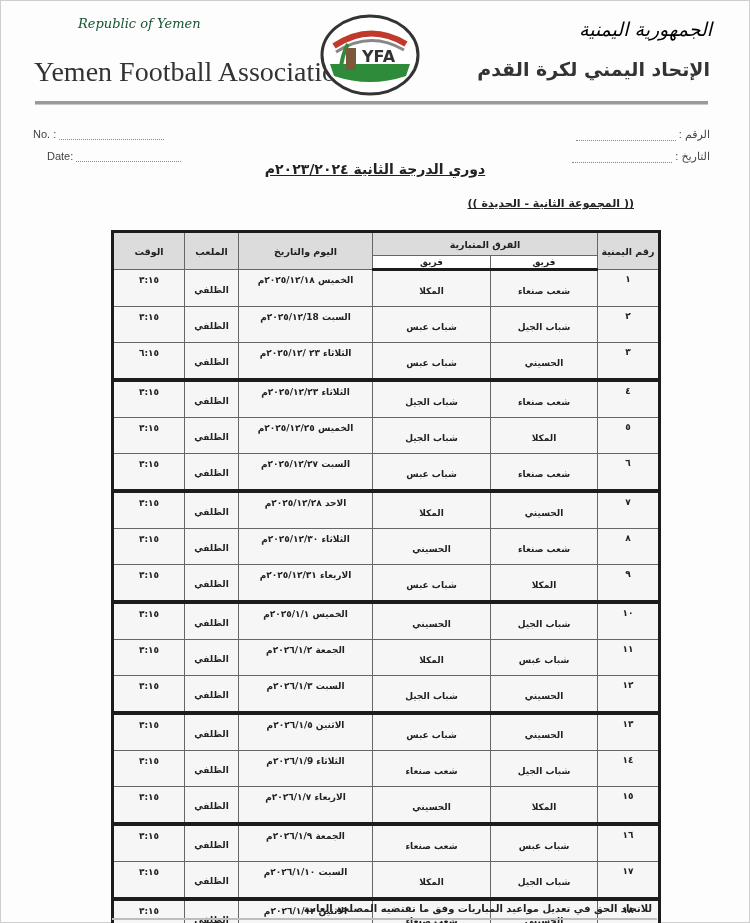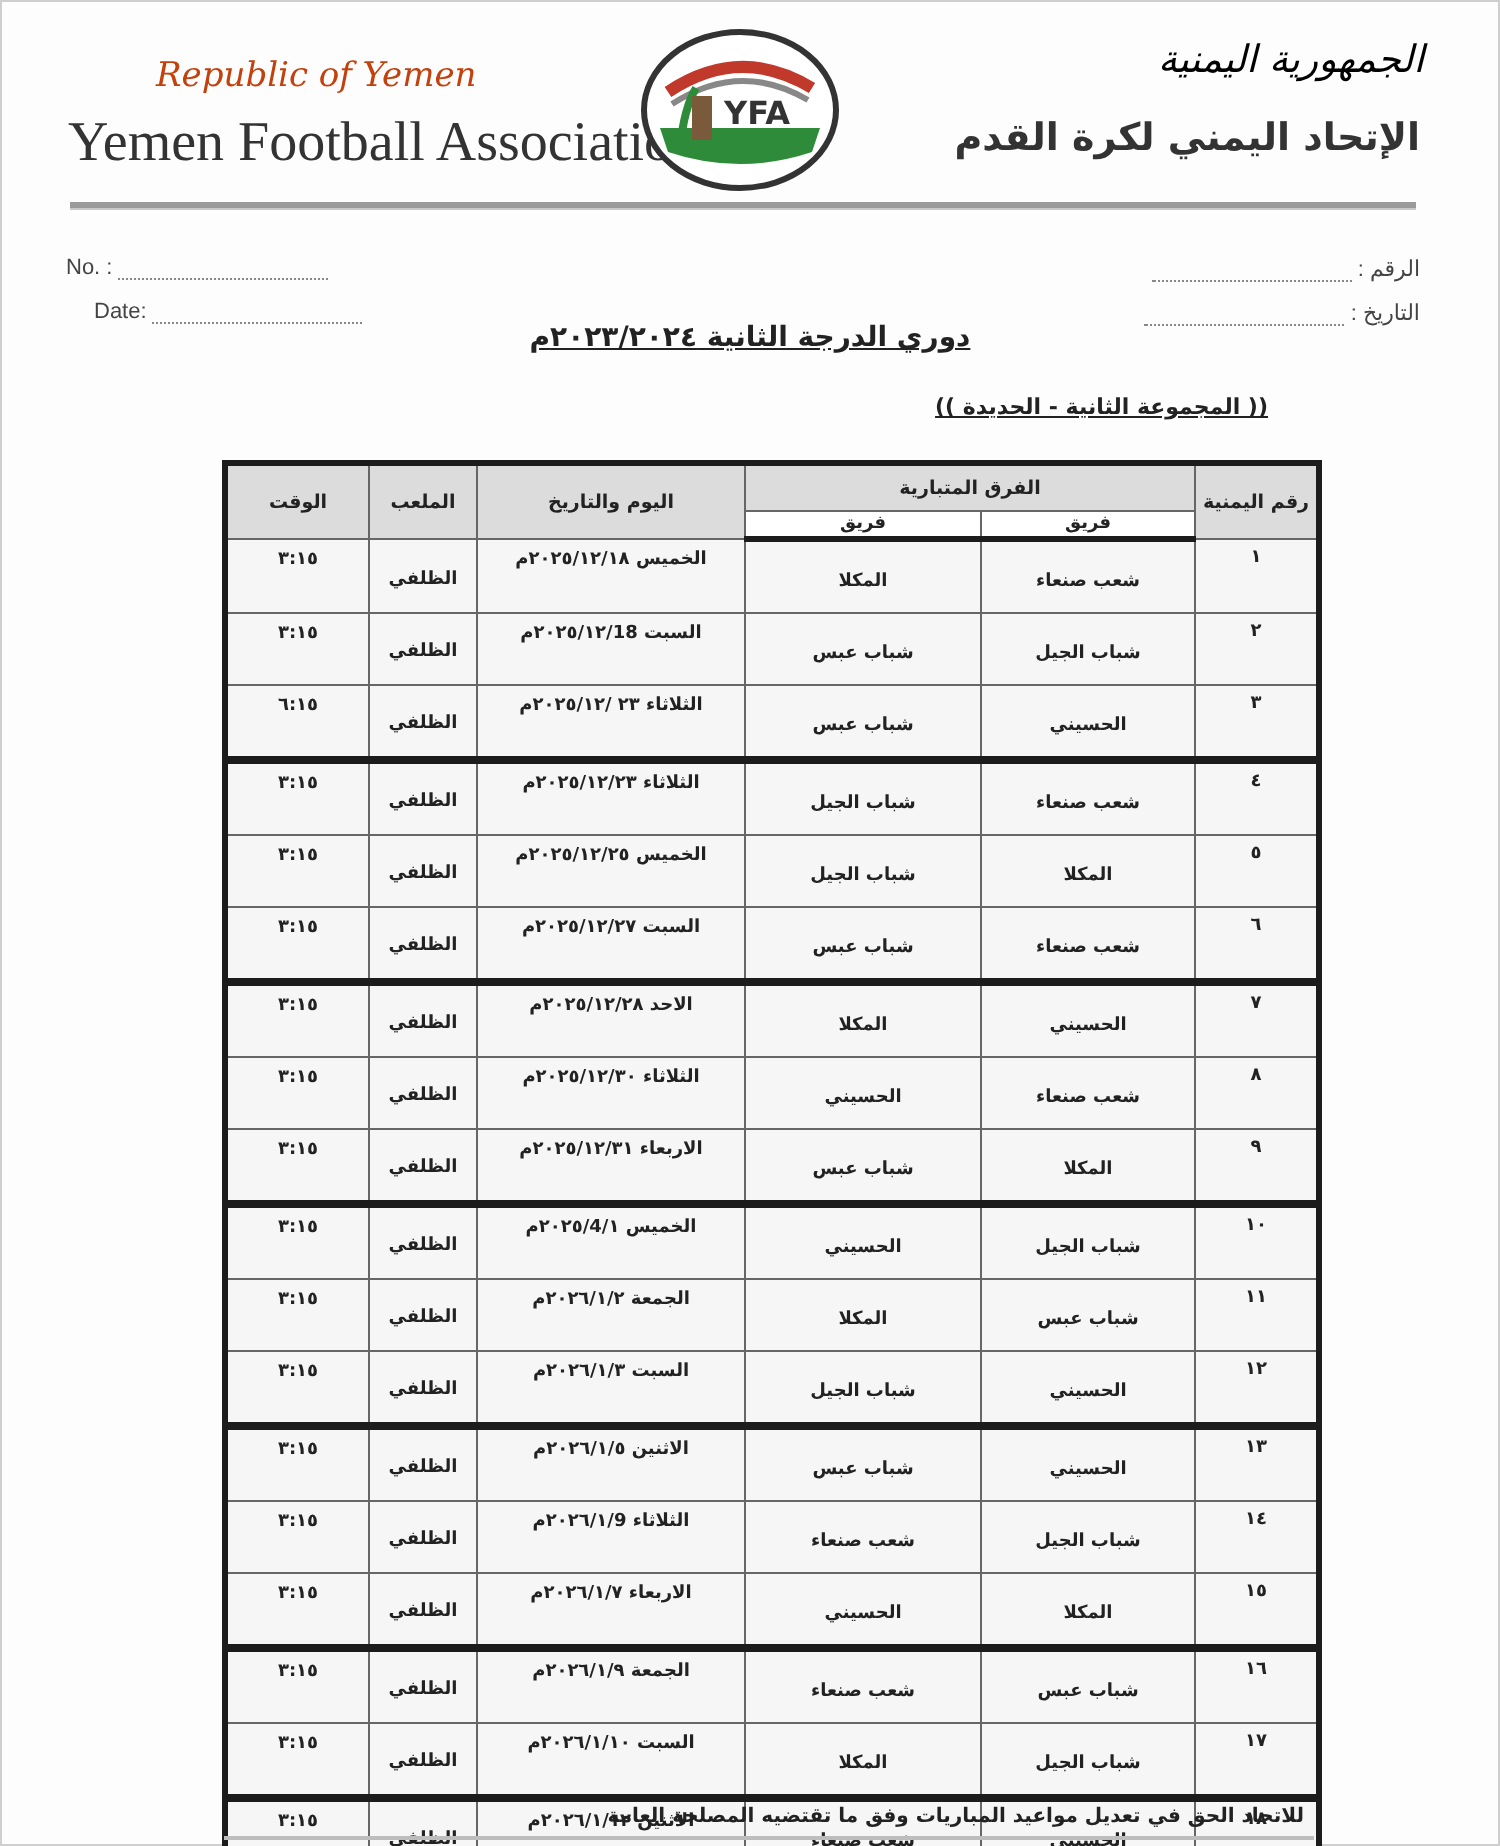--- a/index.html
+++ b/index.html
@@ -1,20 +1,20 @@
 <!DOCTYPE html>
 <html><head>
 <meta charset="utf-8">
 <style>
   html, body { margin:0; padding:0; }
   body { width:750px; height:923px; background:#fdfdfd; position:relative; overflow:hidden;
          font-family:"DejaVu Sans", sans-serif; color:#222; }
   .page-border { position:absolute; left:0; top:0; width:748px; height:921px; border:1px solid #cfcfcf; }
-  .en-title1 { position:absolute; left:78px; top:28px; font-family:"DejaVu Serif", serif; font-style:italic;
-               font-size:17px; color:#c2410c; }
+  .en-title1 { position:absolute; left:78px; top:16px; font-family:"DejaVu Serif", serif; font-style:italic;
+               font-size:13px; color:#14532d; }
   .en-title2 { position:absolute; left:34px; top:56px; font-family:"Liberation Serif", serif; font-size:28px; color:#333; }
   .ar-title1 { position:absolute; right:38px; top:18px; font-family:"DejaVu Serif", serif; font-style:italic;
                font-size:19px; color:#000000; direction:rtl; }
   .ar-title2 { position:absolute; right:40px; top:58px; font-family:"DejaVu Sans", sans-serif; font-weight:bold;
                font-size:19px; color:#333; direction:rtl; }
   .logo { position:absolute; left:320px; top:14px; width:100px; height:82px; }
   .head-rule { position:absolute; left:35px; top:101px; width:673px; height:3px; background:#9a9a9a;
                border-bottom:1px solid #c8c8c8; }
   .meta { position:absolute; font-family:"Liberation Sans", sans-serif; font-size:11px; color:#444; }
   .meta .dots { display:inline-block; border-bottom:1px dotted #888; vertical-align:bottom; height:9px; }
@@ -176,21 +176,21 @@
         <td>٣:١٥</td>
         <td class="pitch">الظلفي</td>
         <td>الاربعاء ٢٠٢٥/١٢/٣١م</td>
         <td class="team">شباب عبس</td>
         <td class="team">المكلا</td>
         <td class="num">٩</td>
       </tr>
       <tr>
         <td>٣:١٥</td>
         <td class="pitch">الظلفي</td>
-        <td>الخميس ٢٠٢٥/4/١م</td>
+        <td>الخميس ٢٠٢٥/١/١م</td>
         <td class="team">الحسيني</td>
         <td class="team">شباب الجيل</td>
         <td class="num">١٠</td>
       </tr>
       <tr>
         <td>٣:١٥</td>
         <td class="pitch">الظلفي</td>
         <td>الجمعة ٢٠٢٦/١/٢م</td>
         <td class="team">المكلا</td>
         <td class="team">شباب عبس</td>

